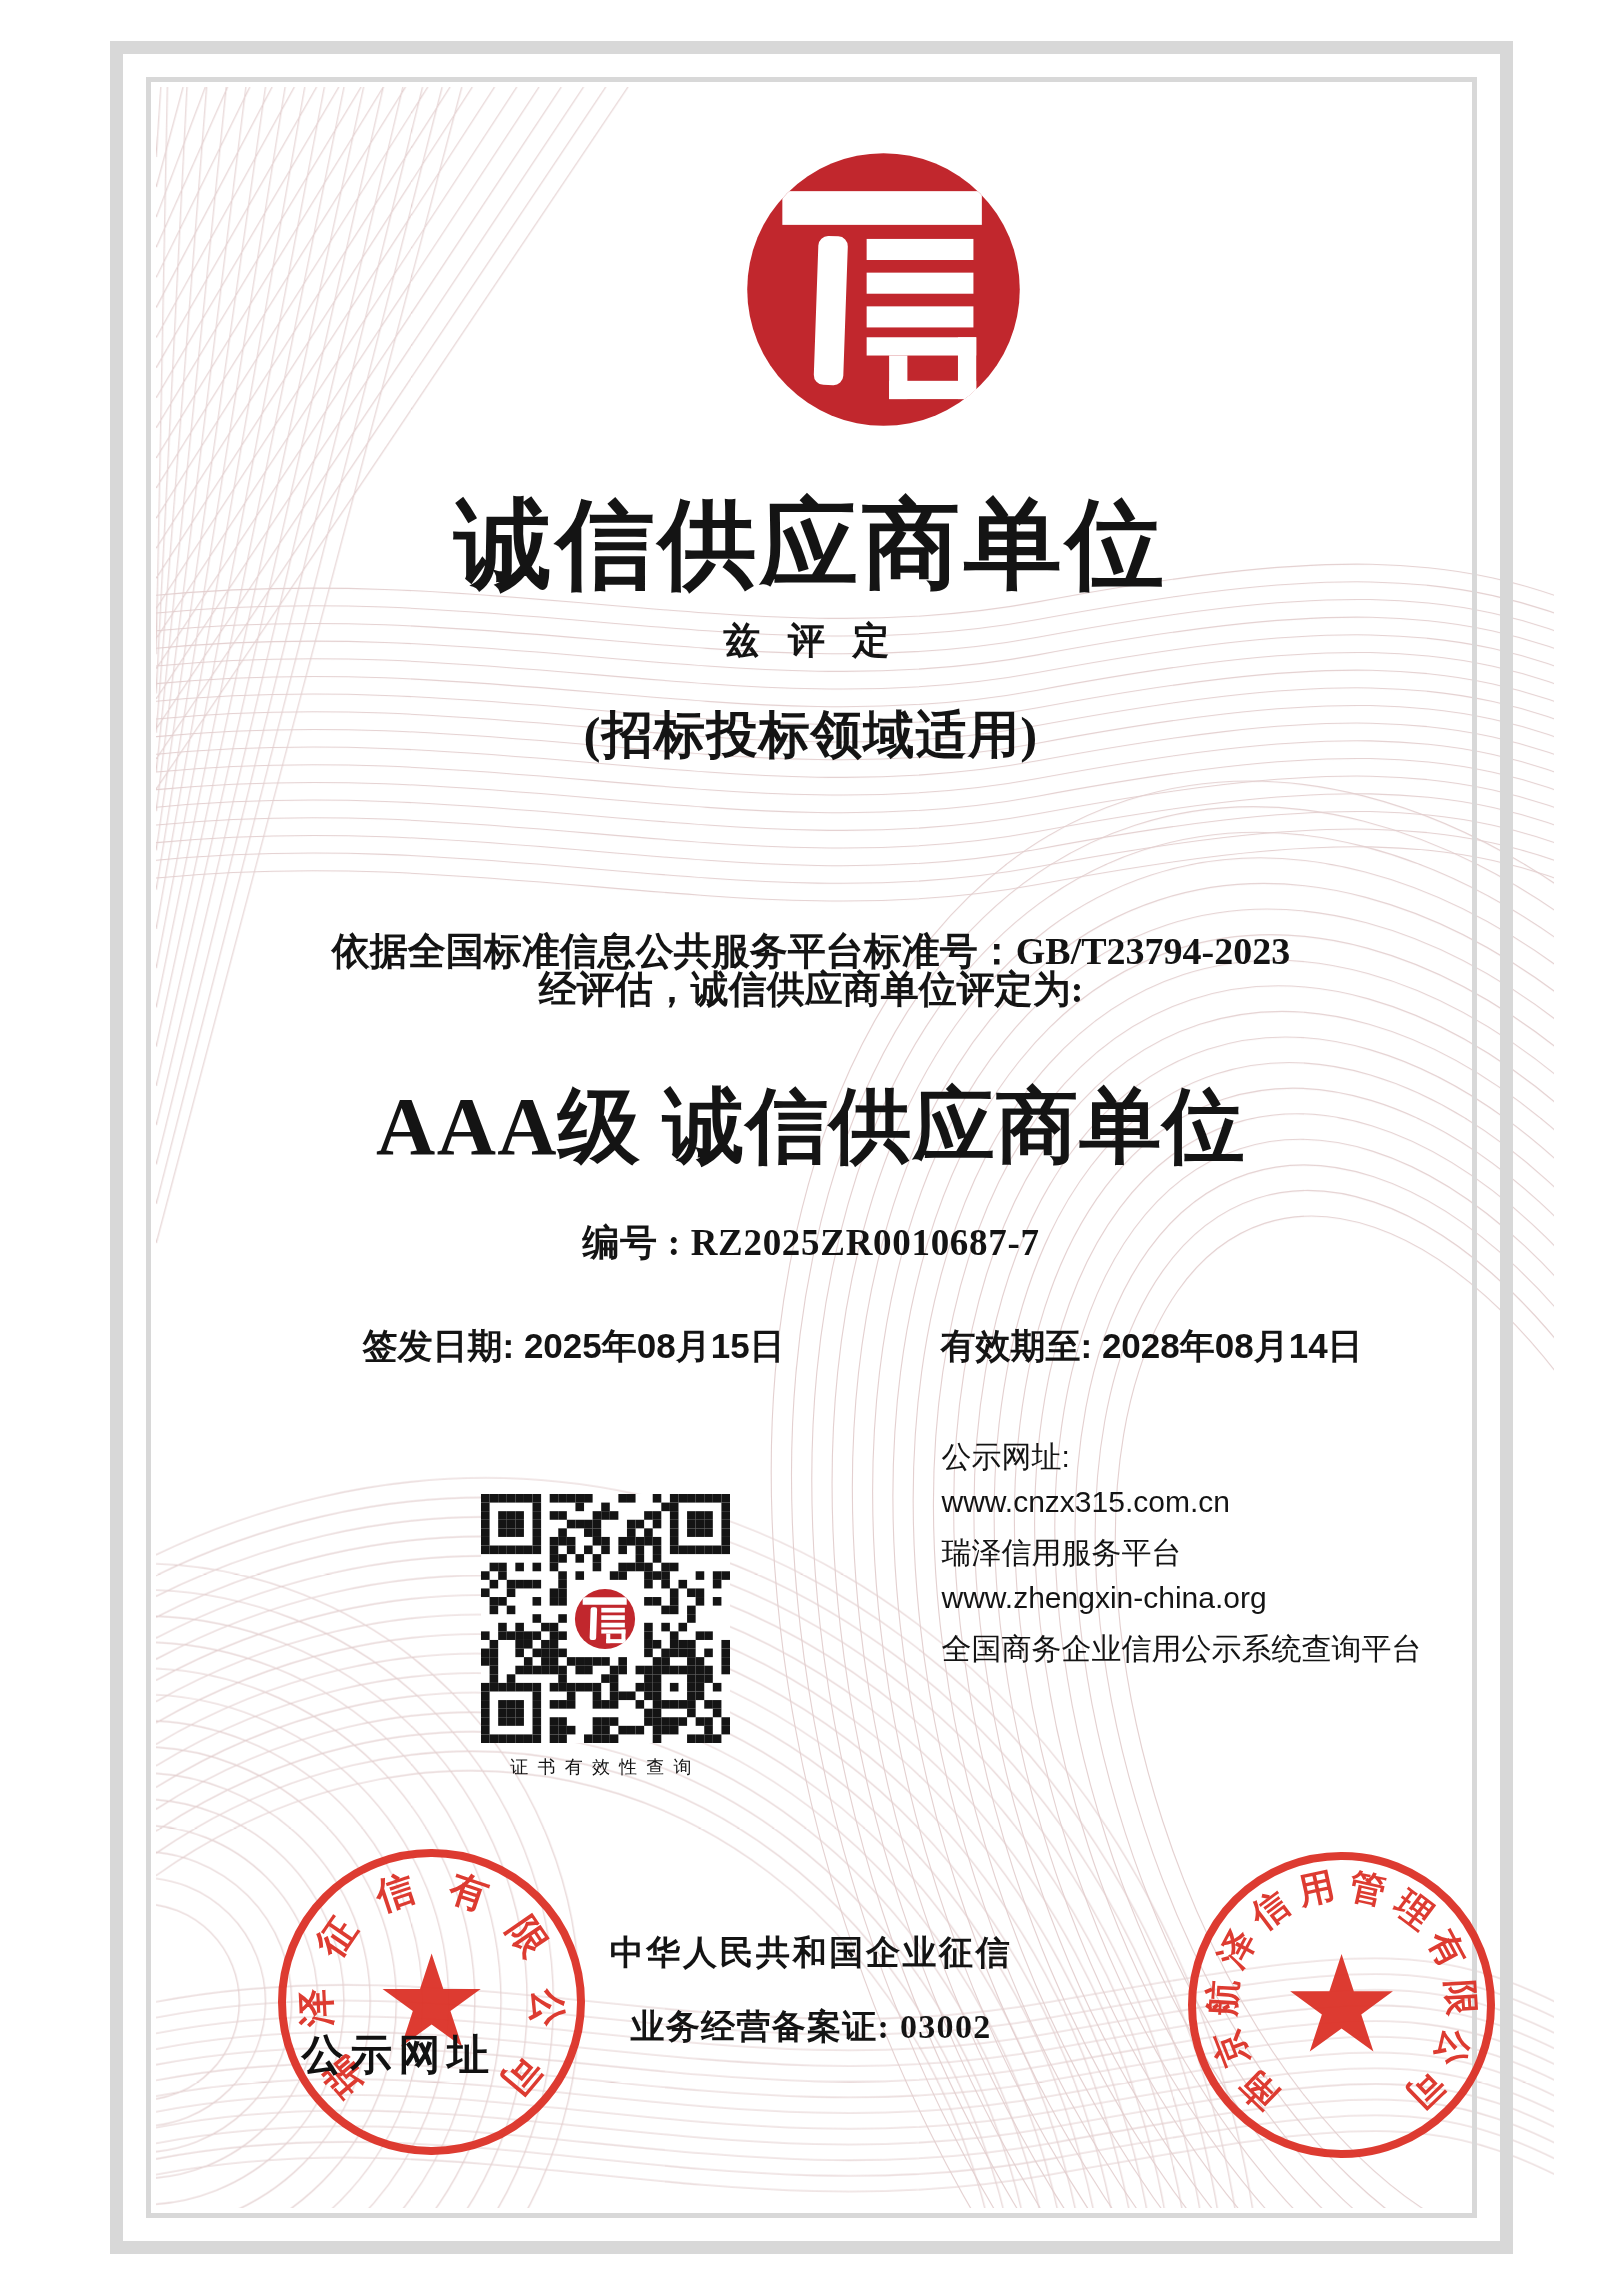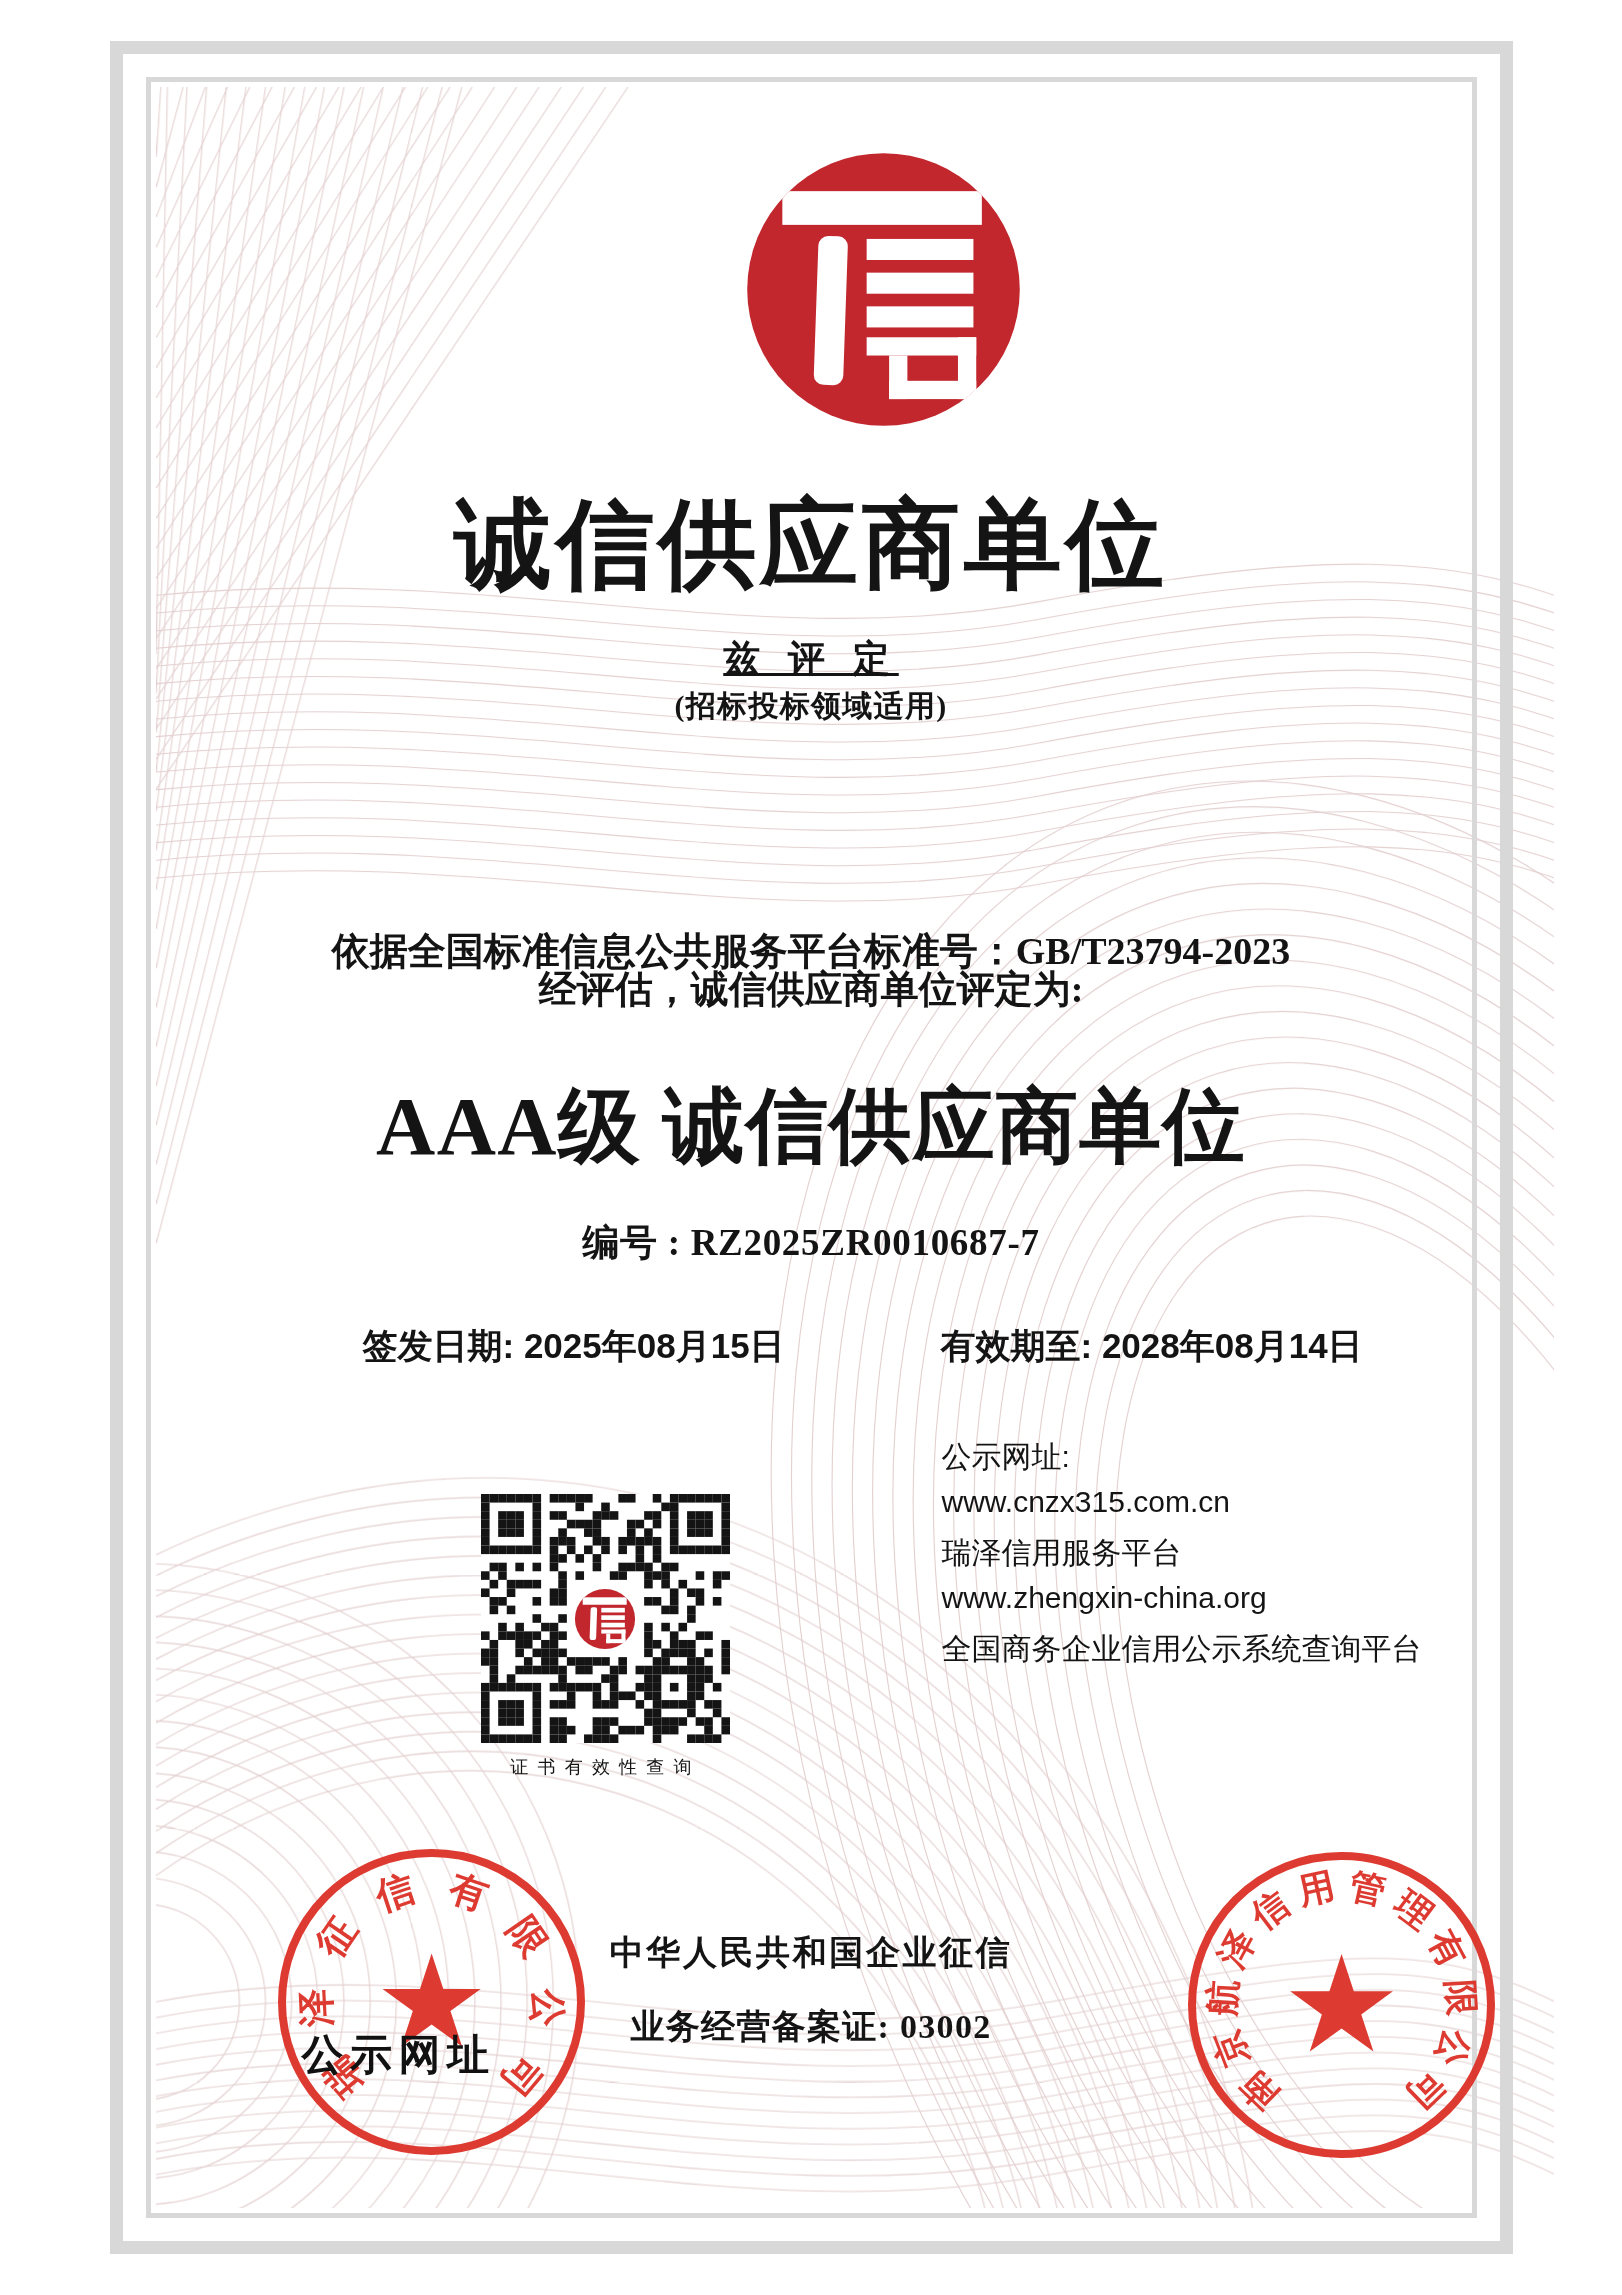--- a/index.html
+++ b/index.html
@@ -15,22 +15,22 @@
   .border-outer{position:absolute;left:41px;top:41px;right:41px;bottom:41px;border:13.7px solid var(--border-gray);pointer-events:none;z-index:3;}
   .border-inner{position:absolute;left:77px;top:77px;right:77px;bottom:77px;border:5.9px solid var(--border-gray);pointer-events:none;z-index:3;}
   #bg-svg{position:absolute;left:0;top:0;z-index:1;color:var(--guilloche);}
   .serifb{font-family:"Liberation Serif","DejaVu Serif",serif;font-weight:700;color:var(--ink);}
   .sans{font-family:"Liberation Sans","DejaVu Sans",sans-serif;color:var(--ink);}
   .abs-center{position:absolute;left:50%;transform:translateX(-50%);white-space:nowrap;z-index:2;}
   .abs{position:absolute;white-space:nowrap;z-index:2;}
 
   .logo-wrap{position:absolute;left:674px;top:149px;width:281px;height:281px;z-index:2;}
   .cert-title{top:480px;font-size:98px;letter-spacing:3.9px;}
-  .hereby{top:634px;font-size:37px;letter-spacing:9.2px;text-decoration:underline;}
-  .scope{top:686px;font-size:30px;letter-spacing:1.3px;}
+  .hereby{top:616px;font-size:37px;letter-spacing:9.2px;}
+  .scope{top:701px;font-size:51px;letter-spacing:1.3px;}
   .company{top:783px;font-size:81px;letter-spacing:2.6px;}
   .standard{top:926px;font-size:38px;}
   .evaluation{top:964px;font-size:38px;text-align:right;}
   .grade{top:1072px;font-size:82px;letter-spacing:1.3px;}
   .cert-no{top:1218px;font-size:37px;letter-spacing:0.7px;}
   .issue-date{left:294px;top:1323px;font-size:35px;font-weight:700;text-align:right;}
   .valid-date{left:872px;top:1323px;font-size:35px;font-weight:700;text-align:center;}
 
   .qr-box{position:absolute;left:412px;top:1494px;width:249px;height:249px;background:#ffffff;z-index:2;}
   .qr-logo{position:absolute;left:50%;top:50%;width:62px;height:62px;transform:translate(-50%,-50%);}

